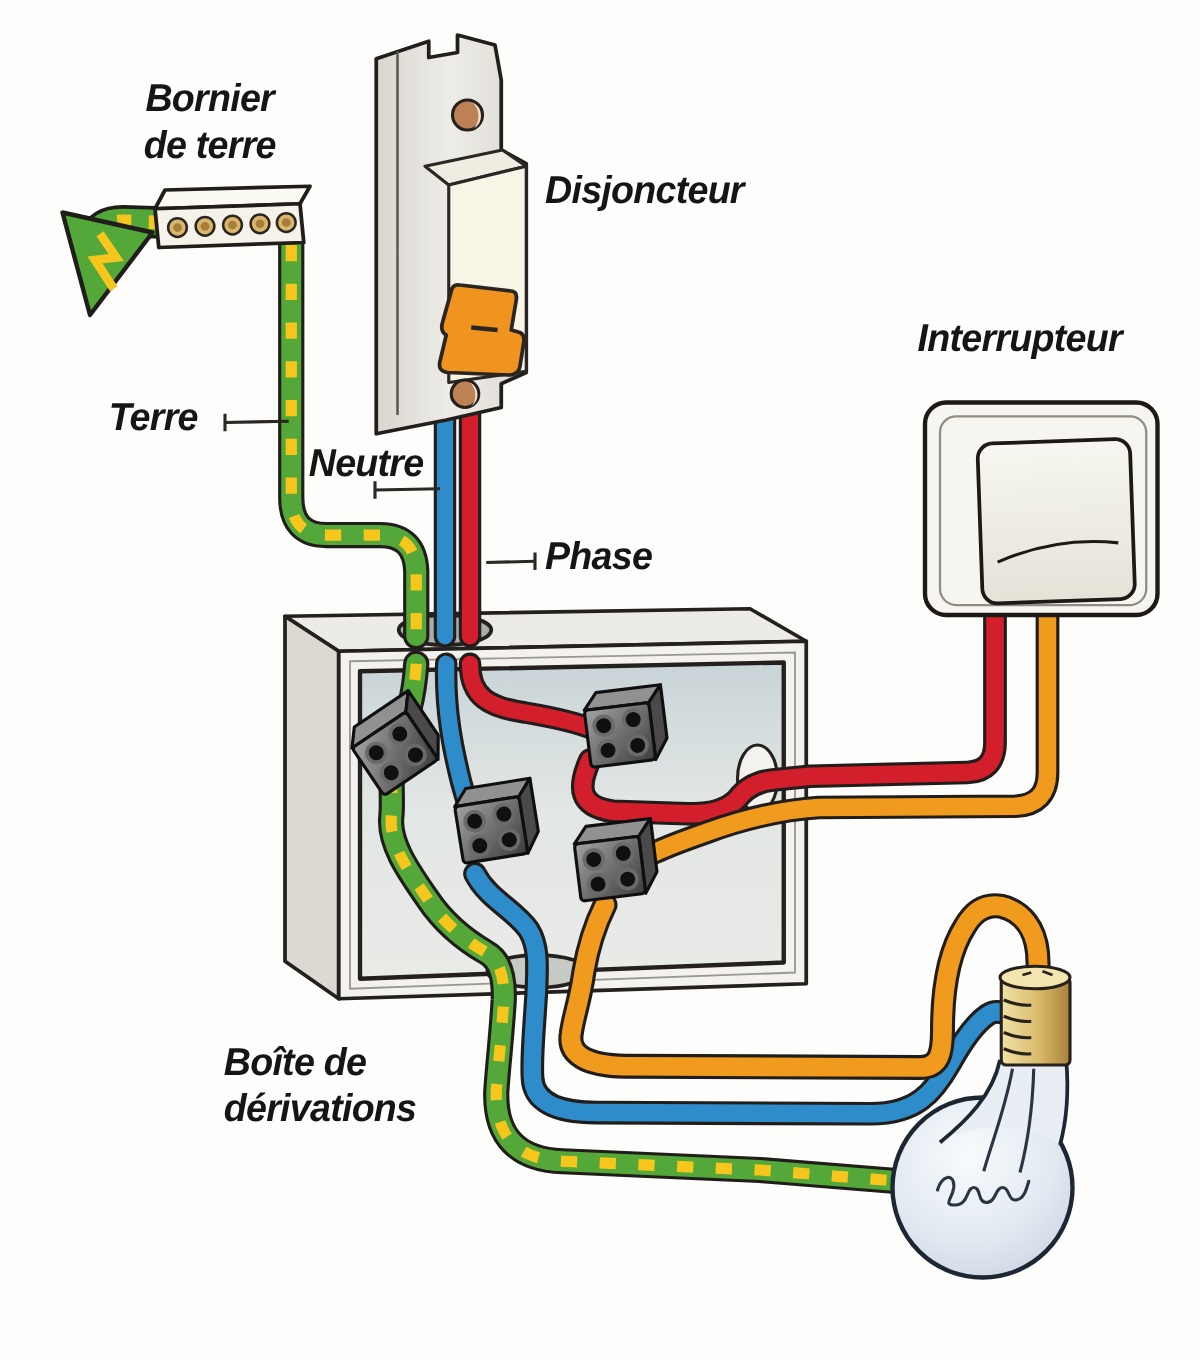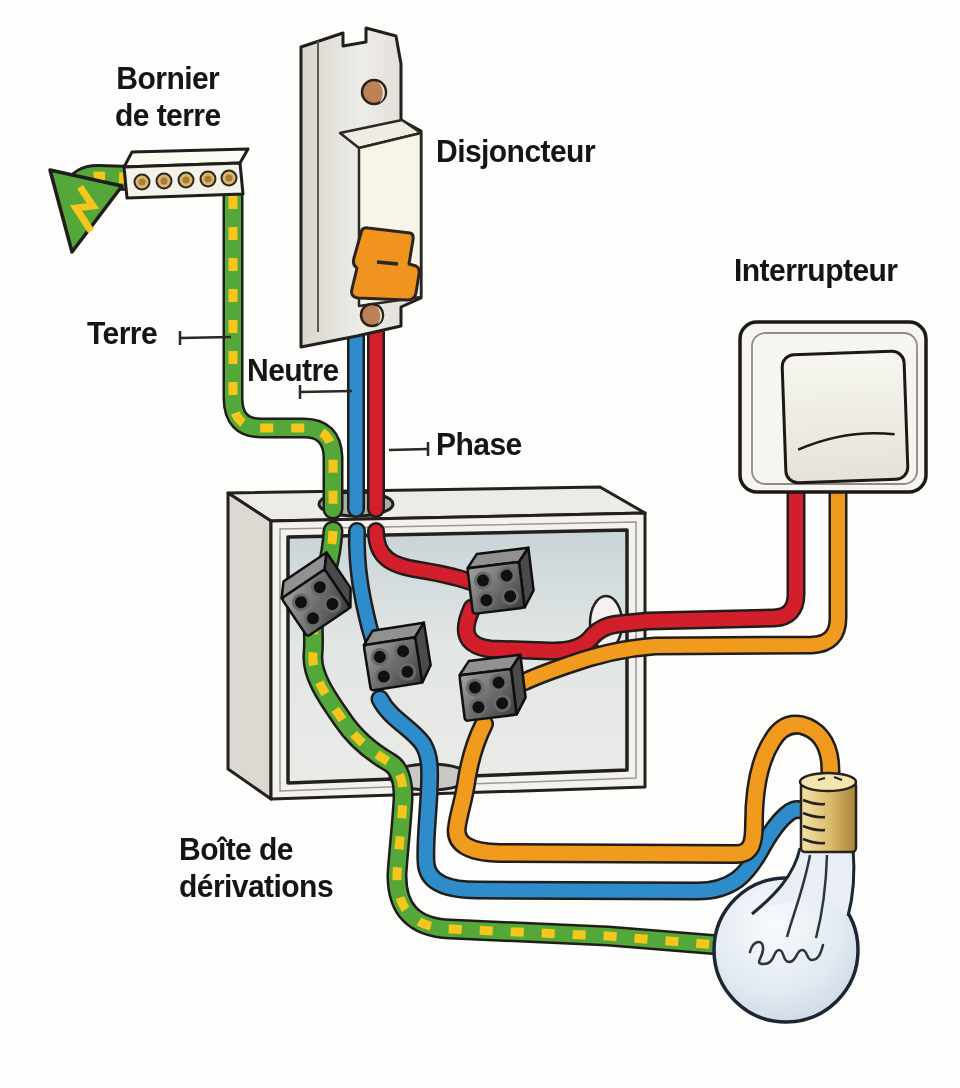--- a/index.html
+++ b/index.html
@@ -1,21 +1,21 @@
 <!DOCTYPE html>
 <html style="--phase_wire: #d31f2b; --neutral_wire: #2f8ccb; --lamp_wire_orange: #f09a1e; --earth_green: #53a839; --earth_yellow: #f6c61d; --toggle_orange: #f0941f; --brass: #d9bd6d; --outline: #211d1a; --background: #fdfdfb;"><head>
 <meta charset="utf-8">
 <style>
   html,body{margin:0;padding:0;}
   body{
     width:960px;height:1088px;position:relative;overflow:hidden;
     background:#fdfdfb;
     font-family:"Liberation Sans", sans-serif;
   }
-  #stage{position:absolute;left:0;top:0;width:960px;height:1088px;}
+  #stage{position:absolute;left:0;top:0;width:960px;height:1088px;font-style:italic;}
   svg{position:absolute;left:0;top:0;}
   .diagram-label{
     position:absolute;
     font-weight:700;font-size:31px;line-height:37px;
     color:#171513;letter-spacing:-0.6px;white-space:nowrap;
     transform:scaleX(.97);transform-origin:left top;
   }
   .center{text-align:center;}
   
   .wo{fill:none;stroke:var(--outline,#211d1a);stroke-linejoin:round;stroke-linecap:round;}

